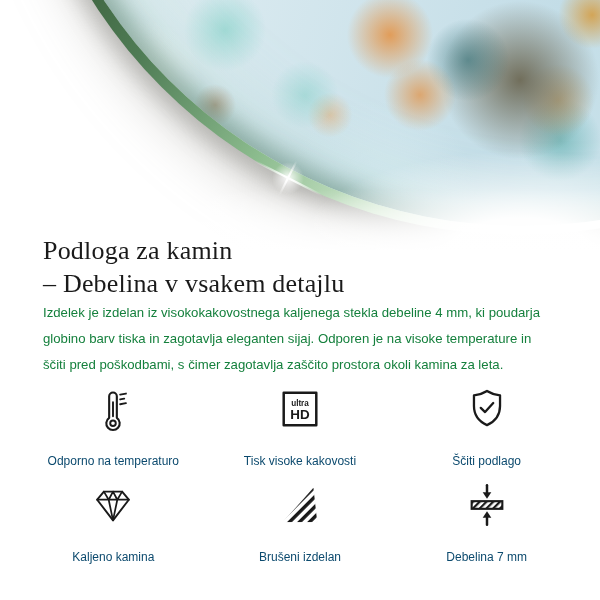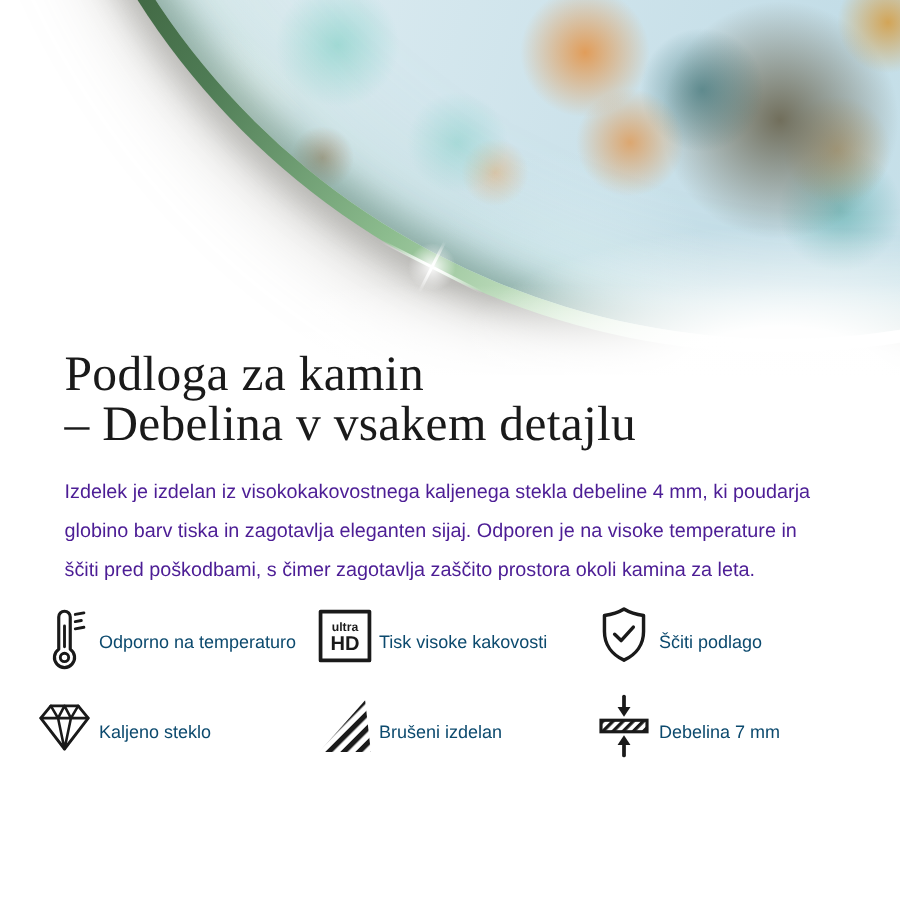--- a/index.html
+++ b/index.html
@@ -48,27 +48,27 @@
   .sparkle .ray1 { position:absolute; left:-38px; top:-1px; width:76px; height:2px;
     background:linear-gradient(90deg, rgba(255,255,255,0), #fff 45%, #fff 55%, rgba(255,255,255,0));
     transform:rotate(27deg); }
   .sparkle .ray2 { position:absolute; left:-19px; top:-1px; width:38px; height:2px;
     background:linear-gradient(90deg, rgba(255,255,255,0), #fff 45%, #fff 55%, rgba(255,255,255,0));
     transform:rotate(117deg); }
 
   
   .content { position:relative; margin-top:-16px; padding:0 43px; }
   h1.title { font-family:"Liberation Serif","DejaVu Serif",serif; font-weight:400;
-             font-size:33px; line-height:33px; color:#1a1a1a; letter-spacing:.2px; }
-  p.desc { margin-top:15px; max-width:524px; font-size:13.2px; line-height:26px; color:#4c1d95; }
+             font-size:26px; line-height:33px; color:#1a1a1a; letter-spacing:.2px; }
+  p.desc { max-width:524px; font-size:13.2px; line-height:26px; color:#15803d; }
 
   
   .features { margin:8px -33px 0; padding:0 10px; display:grid;
               grid-template-columns:repeat(3,1fr); row-gap:14px; }
-  .feature { display:flex; flex-direction:row; align-items:center; }
+  .feature { display:flex; flex-direction:column; align-items:center;gap:14px; }
   .icon-box { width:46px; height:46px; display:flex; align-items:center; justify-content:center; }
   .icon-box svg { width:46px; height:46px; }
   .feature-label { margin-top:8px; font-size:12px; color:#0c4a6e; white-space:nowrap; }
   svg .st { stroke:#1a1a1a; fill:none; stroke-linecap:round; stroke-linejoin:round; }
   svg .fl { fill:#1a1a1a; stroke:none; }
   svg text { font-family:"Liberation Sans",sans-serif; fill:#1a1a1a; }
 </style>
 </head>
 <body>
 
@@ -123,21 +123,21 @@
       <div class="feature-label">Ščiti podlago</div>
     </div>
 
     <div class="feature">
       <div class="icon-box">
         <svg viewBox="0 0 48 48">
           <path class="st" stroke-width="2" d="M14.5 10 H33.5 L40.5 18.5 L24 40 L7.5 18.5 Z"></path>
           <path class="st" stroke-width="1.8" d="M7.5 18.5 H40.5 M14.5 10 L19.5 18.5 L24 40 M33.5 10 L28.5 18.5 L24 40 M19.5 18.5 L24 10 L28.5 18.5"></path>
         </svg>
       </div>
-      <div class="feature-label">Kaljeno steklo</div>
+      <div class="feature-label">Kaljeno kamina</div>
     </div>
 
     <div class="feature">
       <div class="icon-box">
         <svg viewBox="0 0 48 48">
           <defs>
             <clipPath id="triClip">
                 <path d="M6 42 L38 6 L42 42 Z"></path>
               </clipPath>
             <pattern id="hatchB" width="7.4" height="7.4" patternUnits="userSpaceOnUse" patternTransform="rotate(45)">

